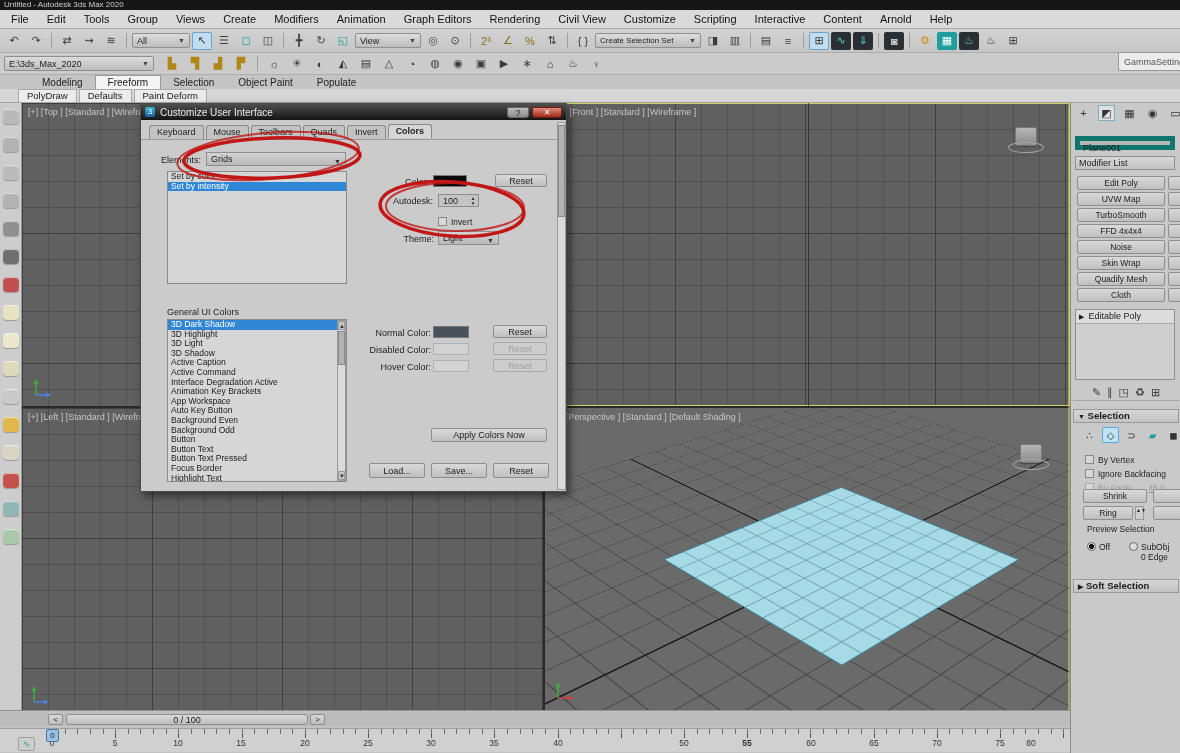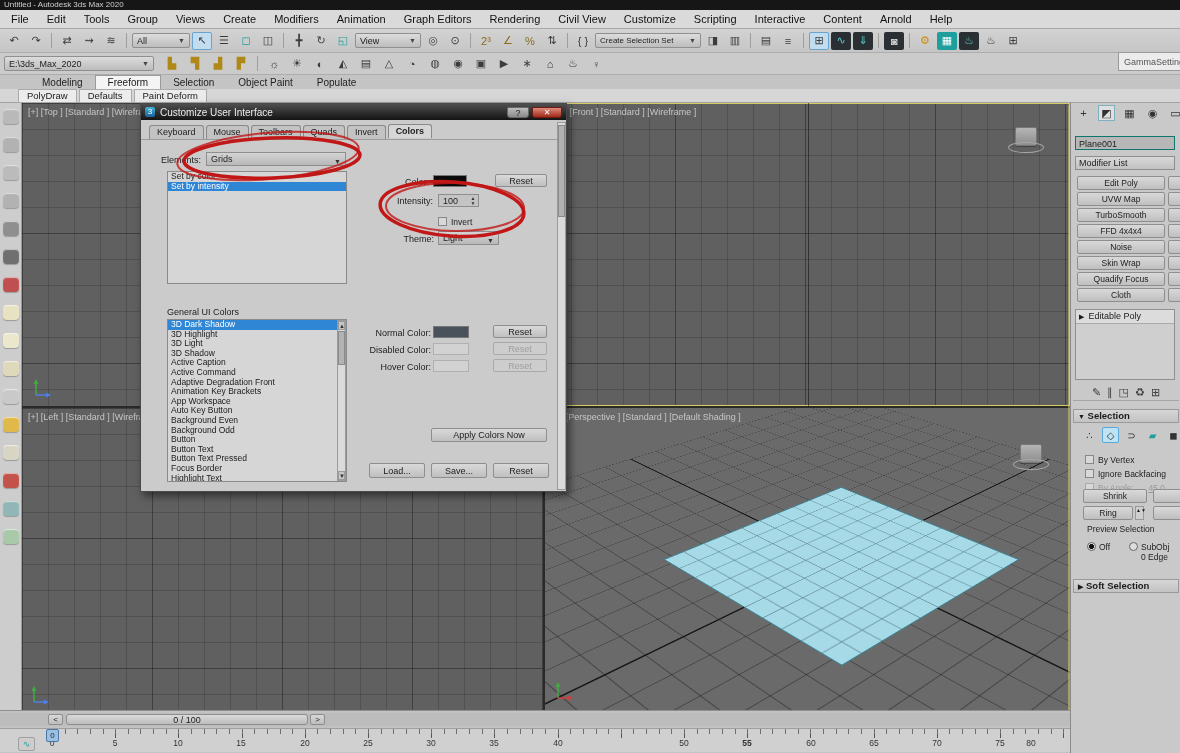--- a/index.html
+++ b/index.html
@@ -65,21 +65,21 @@
   .viewcube:after{content:"";position:absolute;left:-8px;top:14px;width:34px;height:9px;border:1px solid #a9a9a9;border-radius:50%;}
   .gizmo{position:absolute;width:24px;height:24px;}
   .ysplit{position:absolute;left:1068px;top:105px;width:2px;height:605px;background:rgba(214,204,102,.55);z-index:3;}
   
   .cpanel{left:1070px;top:103px;width:110px;height:650px;background:#c9c9c9;border-left:1px solid #8a8a8a;
           box-sizing:border-box;overflow:hidden;z-index:4;}
   .cp-tabs{position:absolute;left:4px;top:2px;display:flex;gap:6px;}
   .cp-tab{width:17px;height:16px;display:inline-flex;align-items:center;justify-content:center;font-size:11px;color:#333;}
   .cp-tab.active{background:#dfdfdf;box-shadow:inset 0 0 0 1px #7fb2c0;}
   .namefield{position:absolute;left:4px;top:33px;width:100px;height:14px;background:#b7b7b7;
-             border:1px solid #0f766e;font-size:9px;line-height:14px;padding-left:3px;box-sizing:border-box;}
+             border:5px solid #0f766e;font-size:9px;line-height:14px;padding-left:3px;box-sizing:border-box;}
   .modlist{position:absolute;left:4px;top:53px;width:100px;height:14px;background:linear-gradient(#d8d8d8,#c2c2c2);
              border:1px solid #8e8e8e;font-size:9px;line-height:13px;padding-left:3px;box-sizing:border-box;}
   .btn3d{background:linear-gradient(#d9d9d9,#bfbfbf);border:1px solid #8e8e8e;border-radius:2px;
          font-size:8.5px;color:#222;text-align:center;box-sizing:border-box;}
   .modcol{position:absolute;left:6px;top:73px;width:112px;display:flex;flex-direction:column;gap:2px;}
   .modrow{display:flex;gap:3px;height:14px;}
   .modrow .main{width:88px;line-height:12px;}
   .modrow .sliver{flex:1;}
   .stackbox{position:absolute;left:4px;top:206px;width:100px;height:71px;background:#cfcfcf;border:1px solid #909090;box-sizing:border-box;}
   .stackhdr{height:13px;background:#dcdcdc;border-bottom:1px solid #aaa;font-size:9px;line-height:13px;padding-left:3px;display:flex;gap:4px;align-items:center;}
@@ -395,21 +395,21 @@
           <div class="btn3d main">Noise</div>
           <div class="btn3d sliver"></div>
         </div>
 
         <div class="modrow">
           <div class="btn3d main">Skin Wrap</div>
           <div class="btn3d sliver"></div>
         </div>
 
         <div class="modrow">
-          <div class="btn3d main">Quadify Focus</div>
+          <div class="btn3d main">Quadify Mesh</div>
           <div class="btn3d sliver"></div>
         </div>
 
         <div class="modrow">
           <div class="btn3d main">Cloth</div>
           <div class="btn3d sliver"></div>
         </div>
       </div>
     <div class="stackbox">
       <div class="stackhdr">
@@ -524,21 +524,21 @@
     <div class="listbox" style="left:26px;top:67px;width:180px;height:113px;">
 
     <div class="lrow">Set by color</div>
         <div class="lrow selected">Set by intensity</div>
       </div>
 
     <span class="lbl r" style="left:188px;top:73px;width:100px;">Color:</span>
     <div class="swatch" style="left: 292px; top: 71px; width: 34px; height: 12px; background: rgb(11, 11, 11);" style2=""></div>
     <div class="dbtn" style="left:354px;top:70px;width:52px;height:13px;line-height:12px;">Reset</div>
 
-    <span class="lbl r" style="left:192px;top:92px;width:100px;">Intensity:</span>
+    <span class="lbl r" style="left:192px;top:92px;width:100px;">Autodesk:</span>
     <div class="spin" style="left:297px;top:90px;width:41px;height:13px;line-height:12px;">
       <span>100</span>
       <span class="spincar">▲<br>▼</span>
     </div>
 
     <div class="abs" style="left:297px;top:107px;">
       <span class="ck"></span><span class="cklabel">Invert</span>
     </div>
 
     <span class="lbl r" style="left:193px;top:130px;width:100px;">Theme:</span>
@@ -550,21 +550,21 @@
     <span class="lbl" style="left:26px;top:203px;">General UI Colors</span>
     <div class="listbox" style="left:26px;top:215px;width:180px;height:163px;">
       <div style="width:170px;">
 
       <div class="lrow selected">3D Dark Shadow</div>
           <div class="lrow">3D Highlight</div>
           <div class="lrow">3D Light</div>
           <div class="lrow">3D Shadow</div>
           <div class="lrow">Active Caption</div>
           <div class="lrow">Active Command</div>
-          <div class="lrow">Adaptive Degradation Front</div>
+          <div class="lrow">Interface Degradation Active</div>
           <div class="lrow">Animation Key Brackets</div>
           <div class="lrow">App Workspace</div>
           <div class="lrow">Auto Key Button</div>
           <div class="lrow">Background Even</div>
           <div class="lrow">Background Odd</div>
           <div class="lrow">Button</div>
           <div class="lrow">Button Text</div>
           <div class="lrow">Button Text Pressed</div>
           <div class="lrow">Focus Border</div>
           <div class="lrow">Highlight Text</div>

